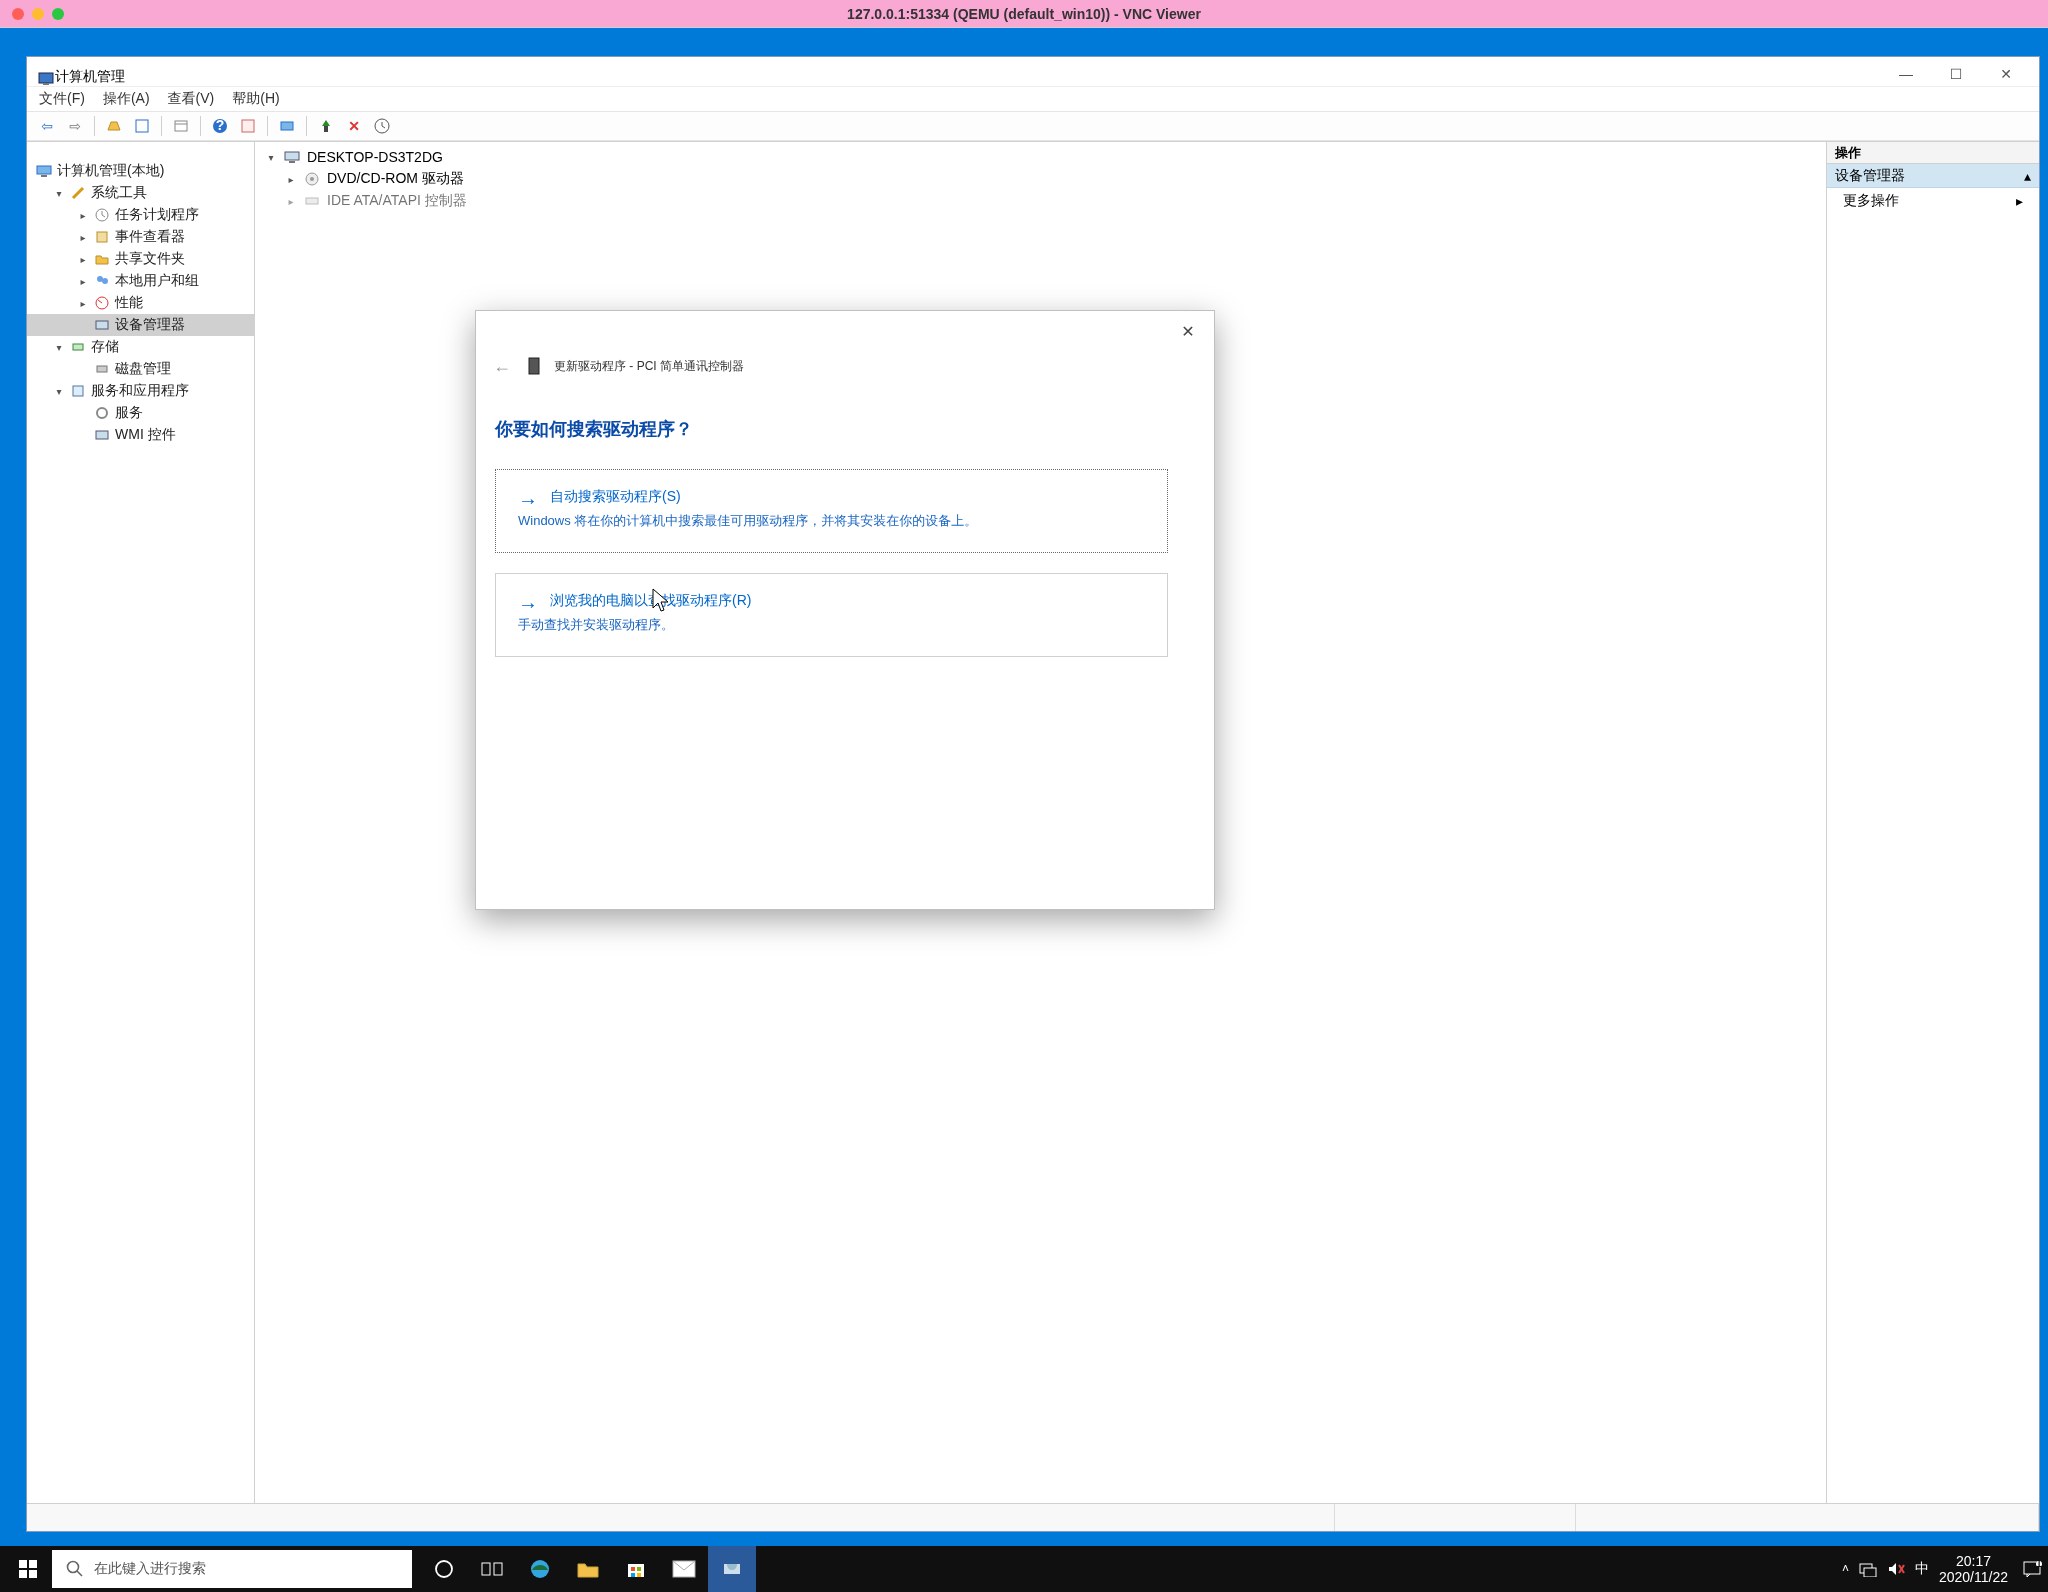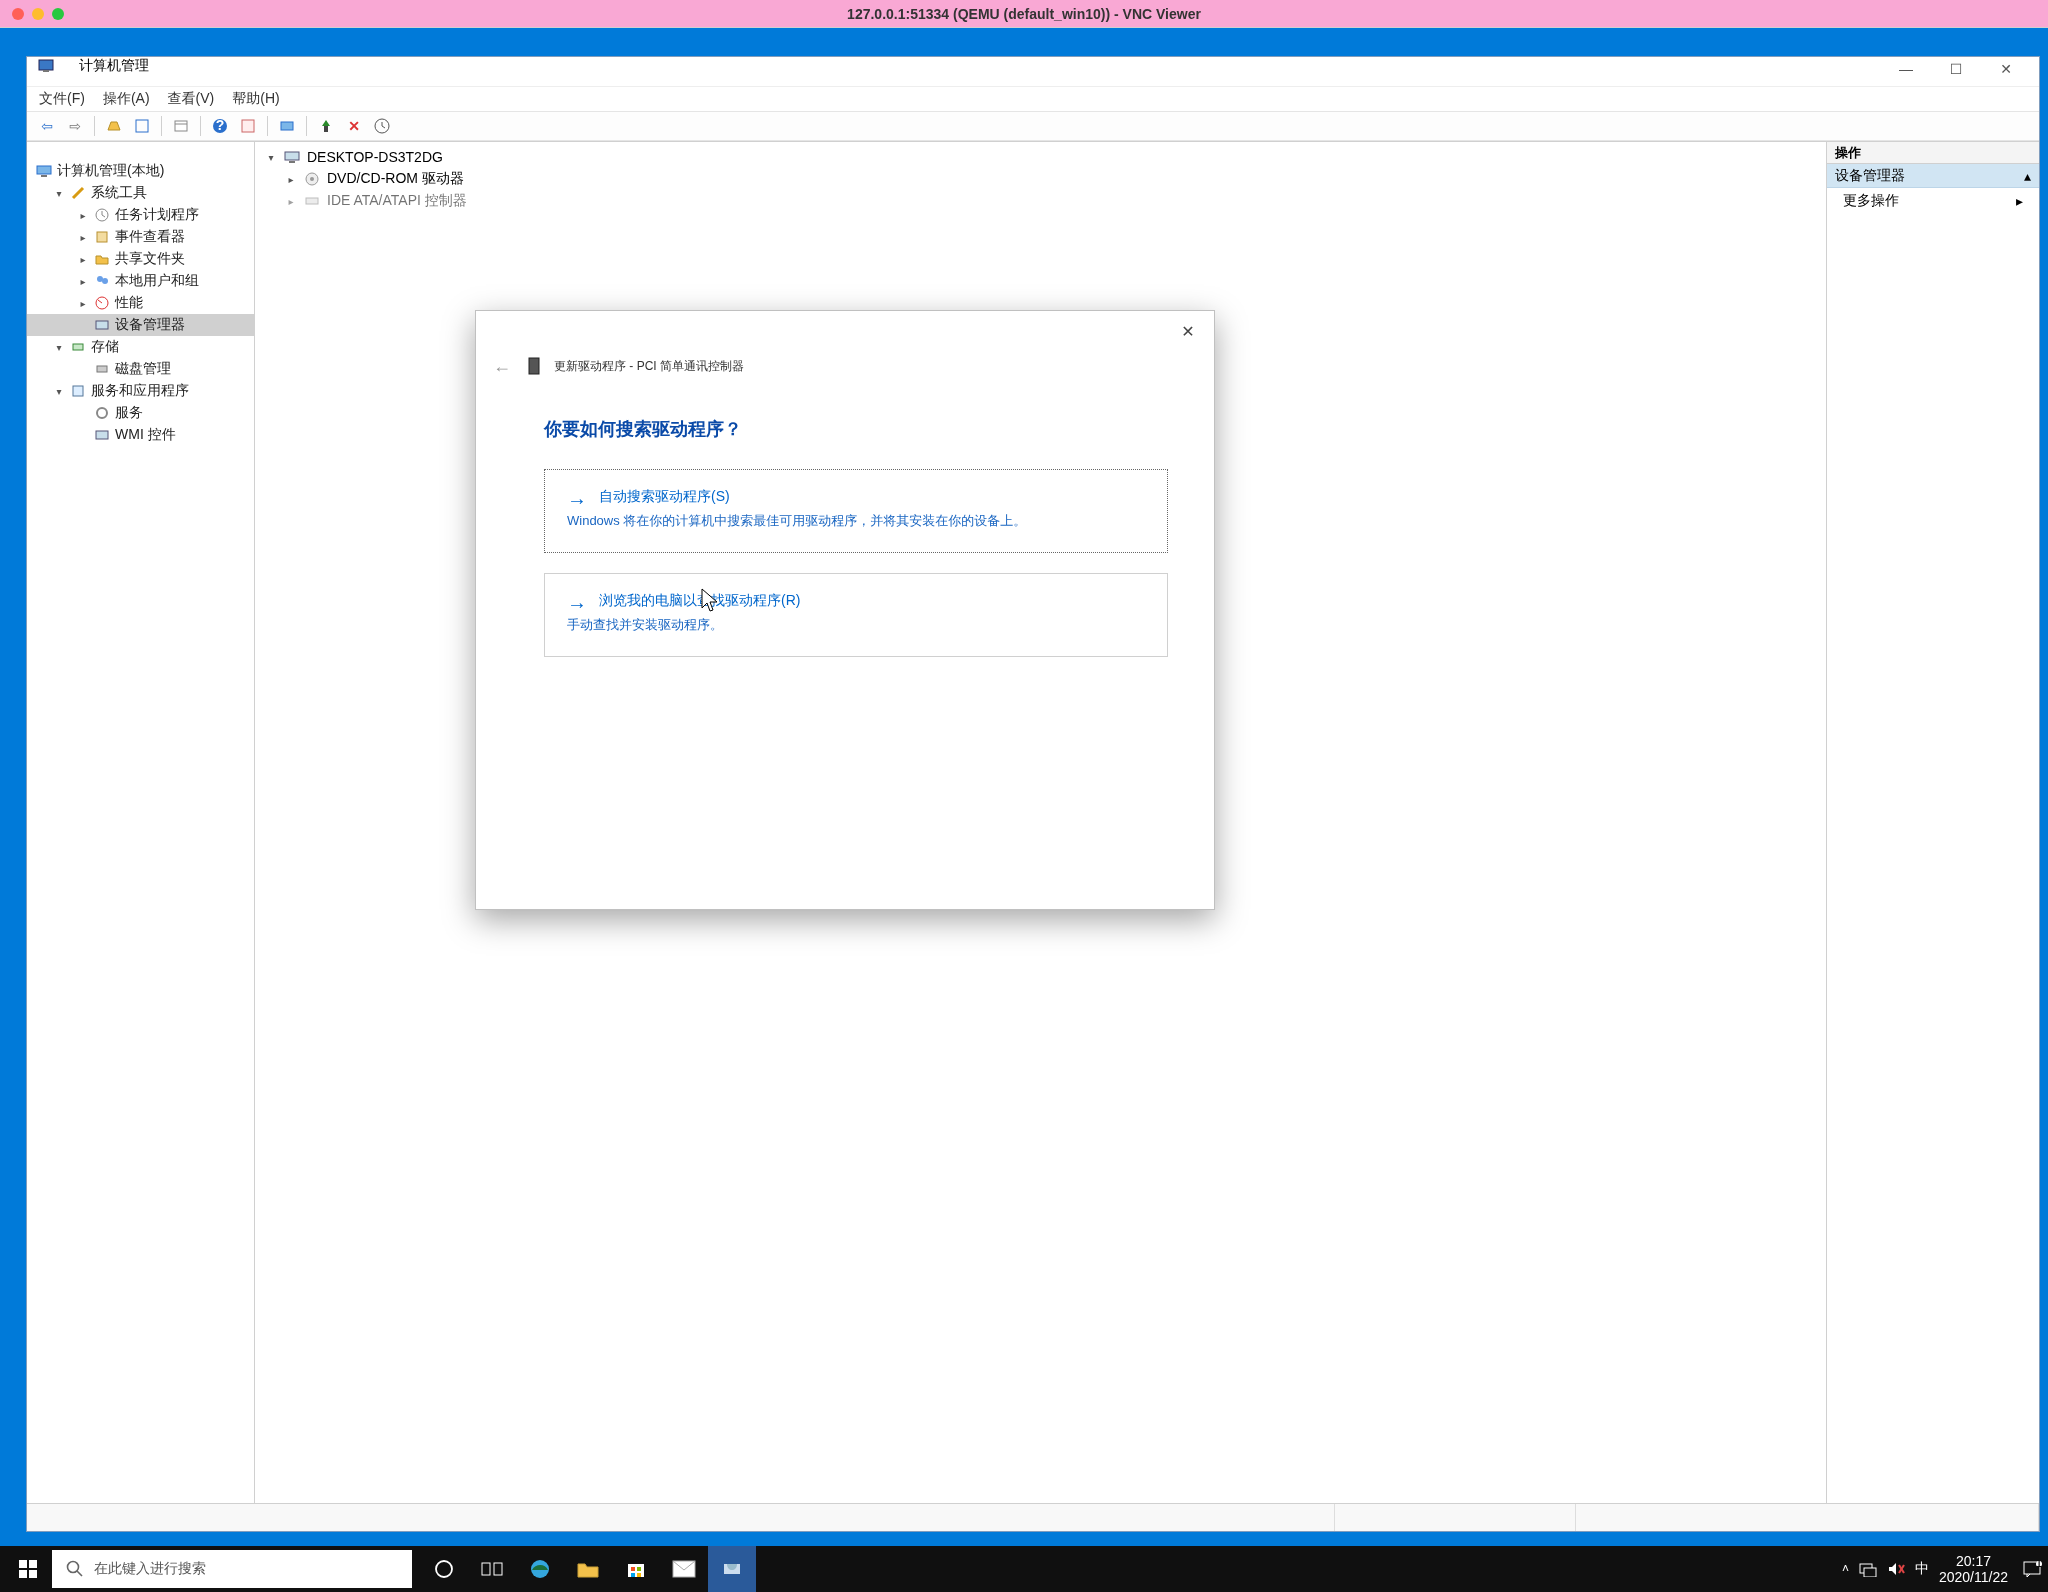--- a/index.html
+++ b/index.html
@@ -43,21 +43,21 @@
   .tb-icons .tbi { width:48px; display:flex; align-items:center; justify-content:center; }
   .tb-tray { margin-left:auto; display:flex; align-items:center; height:100%; padding:0 6px; gap:10px; color:#fff; }
   .tb-clock { text-align:center; font-size:12px; line-height:1.15; margin-right:4px; }
 
   
   .mmc-window {
     position:absolute; left:26px; top:28px; right:8px; bottom:60px;
     background:#fff; border:1px solid #7f9cbd; display:flex; flex-direction:column;
   }
   .mmc-title {
-    height:30px; background:#fff; display:flex; align-items:flex-start; padding:0 10px; gap:24px;
+    height:30px; background:#fff; display:flex; align-items:flex-end; padding:0 10px; gap:0;
     border-bottom:1px solid #eee;
   }
   .mmc-title .label { color:#000; }
   .mmc-winbtns { margin-left:auto; display:flex; gap:4px; }
   .mmc-winbtns span { width:46px; height:24px; display:flex; align-items:center; justify-content:center; color:#555; }
   .mmc-menu { height:24px; display:flex; align-items:center; gap:18px; padding:0 12px; color:#333; }
   .mmc-toolbar {
     height:30px; display:flex; align-items:center; gap:4px; padding:0 8px;
     border-top:1px solid #e5e5e5; border-bottom:1px solid #e5e5e5; background:#fdfdfd;
   }
@@ -93,21 +93,21 @@
     position:absolute; left:220px; top:168px; width:740px; height:600px;
     background:#fff; border:1px solid #c0c0c0; box-shadow:0 10px 30px rgba(0,0,0,0.35);
     display:flex; flex-direction:column;
   }
   .drv-top { height:40px; display:flex; align-items:center; justify-content:flex-end; padding:0 10px; }
   .drv-close { width:32px; height:24px; display:flex; align-items:center; justify-content:center; color:#444; font-size:16px; }
   .drv-head-row { display:flex; align-items:center; gap:12px; padding:0 10px 0 14px; height:30px; }
   .back-arrow { color:#999; font-size:18px; width:24px; text-align:center; }
   .drv-title { font-size:12px; color:#333; }
 
-  .drv-body { padding:20px 46px 4px 68px; }
+  .drv-body { padding:20px 46px 4px 19px; }
   .drv-q { color:#0a4aa8; font-size:18px; font-weight:600; margin:16px 0 28px 0; }
 
   .opt-card {
     border:1px solid #d0d0d0; padding:18px 20px 22px 22px; margin-bottom:20px;
   }
   .opt-card.focus { border:1px dotted #666; }
   .opt-line1 { display:flex; align-items:flex-start; gap:12px; color:var(--accent-blue); font-size:16px; }
   .opt-arrow { font-size:20px; line-height:1; }
   .opt-title { }
   .opt-desc { margin-top:4px; color:#1a66c2; font-size:13px; }

